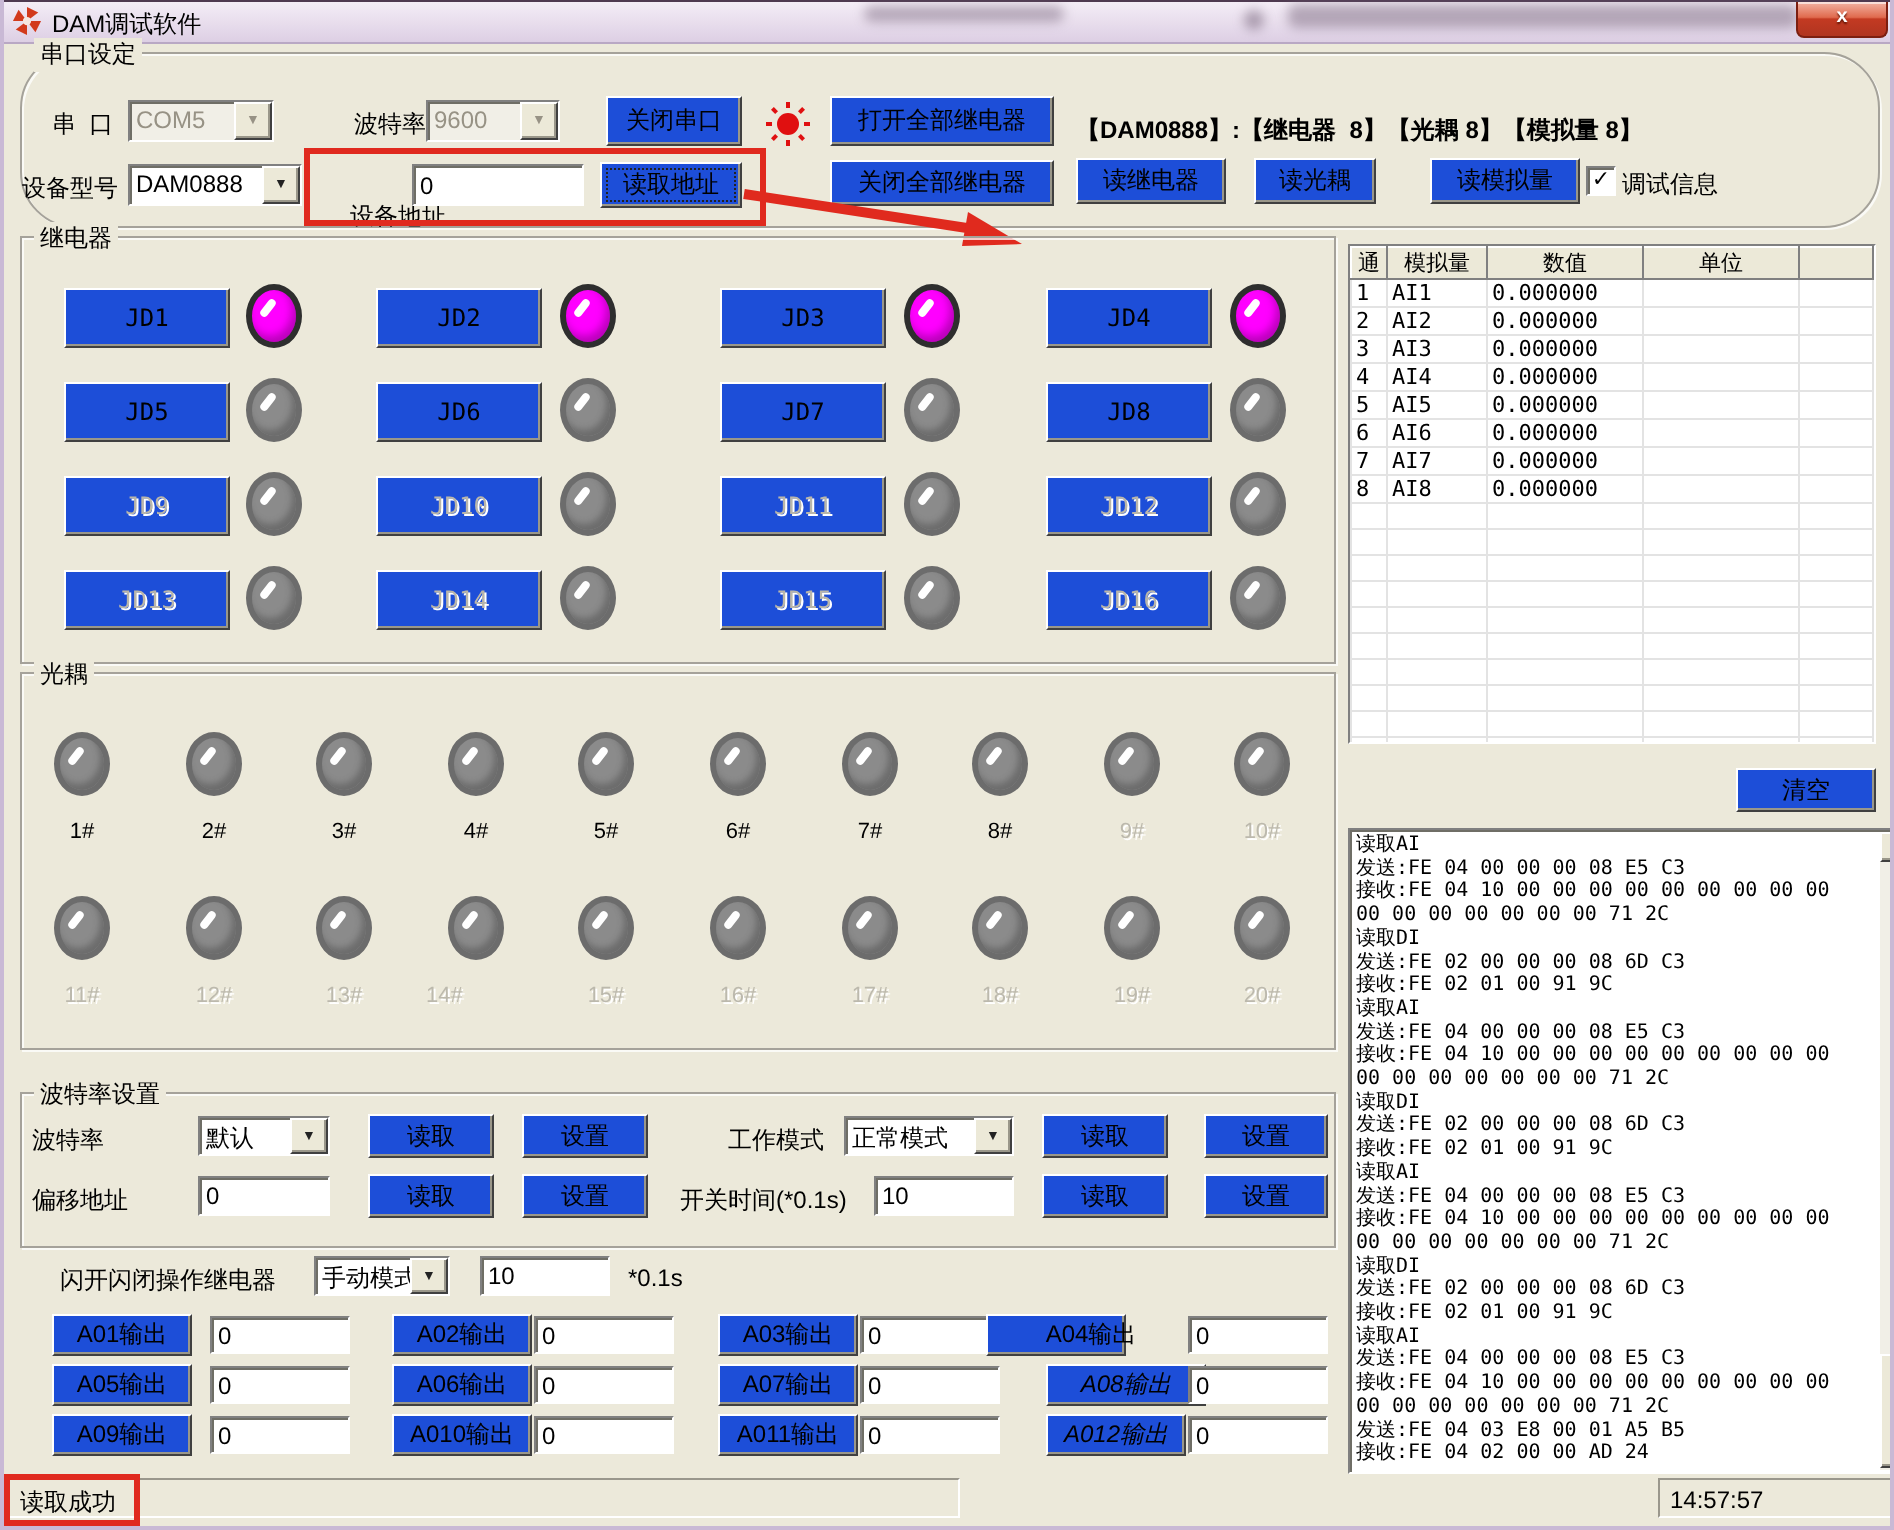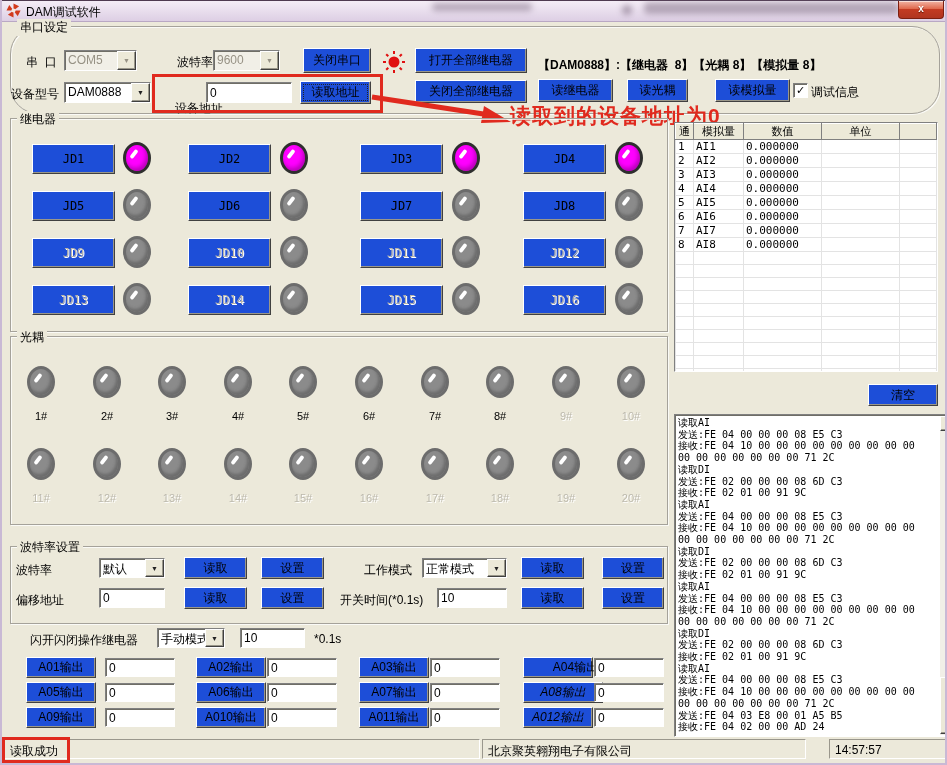--- a/index.html
+++ b/index.html
@@ -150,21 +150,20 @@
   <div class="checkbox" style="left:791px;top:83px;">
     <span>✓</span>
   </div>
   <span class="lbl" style="left:809px;top:84px;">调试信息</span>
 
   <div class="red-box" style="left:150px;top:74px;width:225px;height:33px;"></div>
   <svg style="position:absolute;left:366px;top:92px;" width="148" height="36" viewBox="0 0 148 36">
     <line x1="4" y1="5" x2="122" y2="23" stroke="#e02a1e" stroke-width="5"></line>
     <polygon points="143,30 116,14 113,31" fill="#e02a1e"></polygon>
   </svg>
-  <span class="annotation-text" style="left:508px;top:102px;">读取到的设备地址为0</span>
 
   <div class="groupbox" style="left:8px;top:118px;width:656px;height:212px;">
     <span class="legend">继电器</span>
   </div>
   <div id="relay-items">
       <div class="win-btn" style="left: 30px; top: 144px; width: 83px; height: 30px; font-family: &quot;DejaVu Sans Mono&quot;, monospace;">JD1</div>
       <div class="led magenta" style="left: 121px; top: 142px; width: 22px; height: 26px;"></div>
       <div class="win-btn" style="left: 186px; top: 144px; width: 83px; height: 30px; font-family: &quot;DejaVu Sans Mono&quot;, monospace;">JD2</div>
       <div class="led magenta" style="left: 278px; top: 142px; width: 22px; height: 26px;"></div>
       <div class="win-btn" style="left: 358px; top: 144px; width: 83px; height: 30px; font-family: &quot;DejaVu Sans Mono&quot;, monospace;">JD3</div>
@@ -221,21 +220,21 @@
       <div class="lbl" style="left: 539px; top: 410px; width: 50px; text-align: center; font-size: 11px; color: rgb(188, 185, 173); text-shadow: rgb(255, 255, 255) 1px 1px 0px;">9#</div>
       <div class="led grayled" style="left: 615px; top: 366px; width: 22px; height: 26px;"></div>
       <div class="lbl" style="left: 604px; top: 410px; width: 50px; text-align: center; font-size: 11px; color: rgb(188, 185, 173); text-shadow: rgb(255, 255, 255) 1px 1px 0px;">10#</div>
       <div class="led grayled" style="left: 25px; top: 448px; width: 22px; height: 26px;"></div>
       <div class="lbl" style="left: 14px; top: 492px; width: 50px; text-align: center; font-size: 11px; color: rgb(188, 185, 173); text-shadow: rgb(255, 255, 255) 1px 1px 0px;">11#</div>
       <div class="led grayled" style="left: 91px; top: 448px; width: 22px; height: 26px;"></div>
       <div class="lbl" style="left: 80px; top: 492px; width: 50px; text-align: center; font-size: 11px; color: rgb(188, 185, 173); text-shadow: rgb(255, 255, 255) 1px 1px 0px;">12#</div>
       <div class="led grayled" style="left: 156px; top: 448px; width: 22px; height: 26px;"></div>
       <div class="lbl" style="left: 145px; top: 492px; width: 50px; text-align: center; font-size: 11px; color: rgb(188, 185, 173); text-shadow: rgb(255, 255, 255) 1px 1px 0px;">13#</div>
       <div class="led grayled" style="left: 222px; top: 448px; width: 22px; height: 26px;"></div>
-      <div class="lbl" style="left: 211px; top: 492px; width: 50px; text-align: center; font-size: 11px; color: rgb(188, 185, 173); text-shadow: rgb(255, 255, 255) 1px 1px 0px;">14#</div>
+      <div class="lbl" style="left: 211px; top: 492px; width: 50px; text-align: left; font-size: 11px; color: rgb(188, 185, 173); text-shadow: rgb(255, 255, 255) 1px 1px 0px;">14#</div>
       <div class="led grayled" style="left: 287px; top: 448px; width: 22px; height: 26px;"></div>
       <div class="lbl" style="left: 276px; top: 492px; width: 50px; text-align: center; font-size: 11px; color: rgb(188, 185, 173); text-shadow: rgb(255, 255, 255) 1px 1px 0px;">15#</div>
       <div class="led grayled" style="left: 353px; top: 448px; width: 22px; height: 26px;"></div>
       <div class="lbl" style="left: 342px; top: 492px; width: 50px; text-align: center; font-size: 11px; color: rgb(188, 185, 173); text-shadow: rgb(255, 255, 255) 1px 1px 0px;">16#</div>
       <div class="led grayled" style="left: 419px; top: 448px; width: 22px; height: 26px;"></div>
       <div class="lbl" style="left: 408px; top: 492px; width: 50px; text-align: center; font-size: 11px; color: rgb(188, 185, 173); text-shadow: rgb(255, 255, 255) 1px 1px 0px;">17#</div>
       <div class="led grayled" style="left: 484px; top: 448px; width: 22px; height: 26px;"></div>
       <div class="lbl" style="left: 473px; top: 492px; width: 50px; text-align: center; font-size: 11px; color: rgb(188, 185, 173); text-shadow: rgb(255, 255, 255) 1px 1px 0px;">18#</div>
       <div class="led grayled" style="left: 550px; top: 448px; width: 22px; height: 26px;"></div>
       <div class="lbl" style="left: 539px; top: 492px; width: 50px; text-align: center; font-size: 11px; color: rgb(188, 185, 173); text-shadow: rgb(255, 255, 255) 1px 1px 0px;">19#</div>
@@ -278,21 +277,21 @@
   <input class="field" style="left: 238px; top: 628px; width: 65px; height: 20px;" value="10">
   <span class="lbl" style="left:312px;top:632px;">*0.1s</span>
 
   <div id="output-items">
       <div class="win-btn" style="left: 24px; top: 657px; width: 70px; height: 21px;">A01输出</div>
       <input class="field" value="0" style="left: 103px; top: 658px; width: 70px; height: 19px;">
       <div class="win-btn" style="left: 194px; top: 657px; width: 70px; height: 21px;">A02输出</div>
       <input class="field" value="0" style="left: 265px; top: 658px; width: 70px; height: 19px;">
       <div class="win-btn" style="left: 357px; top: 657px; width: 70px; height: 21px;">A03输出</div>
       <input class="field" value="0" style="left: 428px; top: 658px; width: 70px; height: 19px;">
-      <div class="win-btn" style="left: 521px; top: 657px; width: 70px; height: 21px; padding-left: 35px;">A04输出</div>
+      <div class="win-btn" style="left: 491px; top: 657px; width: 70px; height: 21px; padding-left: 35px;">A04输出</div>
       <input class="field" value="0" style="left: 592px; top: 658px; width: 70px; height: 19px;">
       <div class="win-btn" style="left: 24px; top: 682px; width: 70px; height: 21px;">A05输出</div>
       <input class="field" value="0" style="left: 103px; top: 683px; width: 70px; height: 19px;">
       <div class="win-btn" style="left: 194px; top: 682px; width: 70px; height: 21px;">A06输出</div>
       <input class="field" value="0" style="left: 265px; top: 683px; width: 70px; height: 19px;">
       <div class="win-btn" style="left: 357px; top: 682px; width: 70px; height: 21px;">A07输出</div>
       <input class="field" value="0" style="left: 428px; top: 683px; width: 70px; height: 19px;">
       <div class="win-btn" style="left: 521px; top: 682px; width: 80px; height: 21px; font-style: italic;">A08输出</div>
       <input class="field" value="0" style="left: 592px; top: 683px; width: 70px; height: 19px;">
       <div class="win-btn" style="left: 24px; top: 707px; width: 70px; height: 21px;">A09输出</div>
@@ -489,18 +488,17 @@
     <div class="scrollbar">
       <div class="scroll-btn" style="top:0;">
         <span>▲</span>
       </div>
       <div class="scroll-thumb" style="bottom:1px;height:57px;"></div>
     </div>
   </div>
 
   <div class="statusbar">
     <div class="status-cell" style="left:2px;width:476px;">读取成功</div>
-    <div class="status-cell" style="left:480px;width:324px;">北京聚英翱翔电子有限公司</div>
     <div class="status-cell" style="left:806px;width:135px;margin-left:21px;">14:57:57</div>
   </div>
   <div class="red-box" style="left:0px;top:737px;width:62px;height:20px;"></div>
 
 </div>
 
 </body></html>

